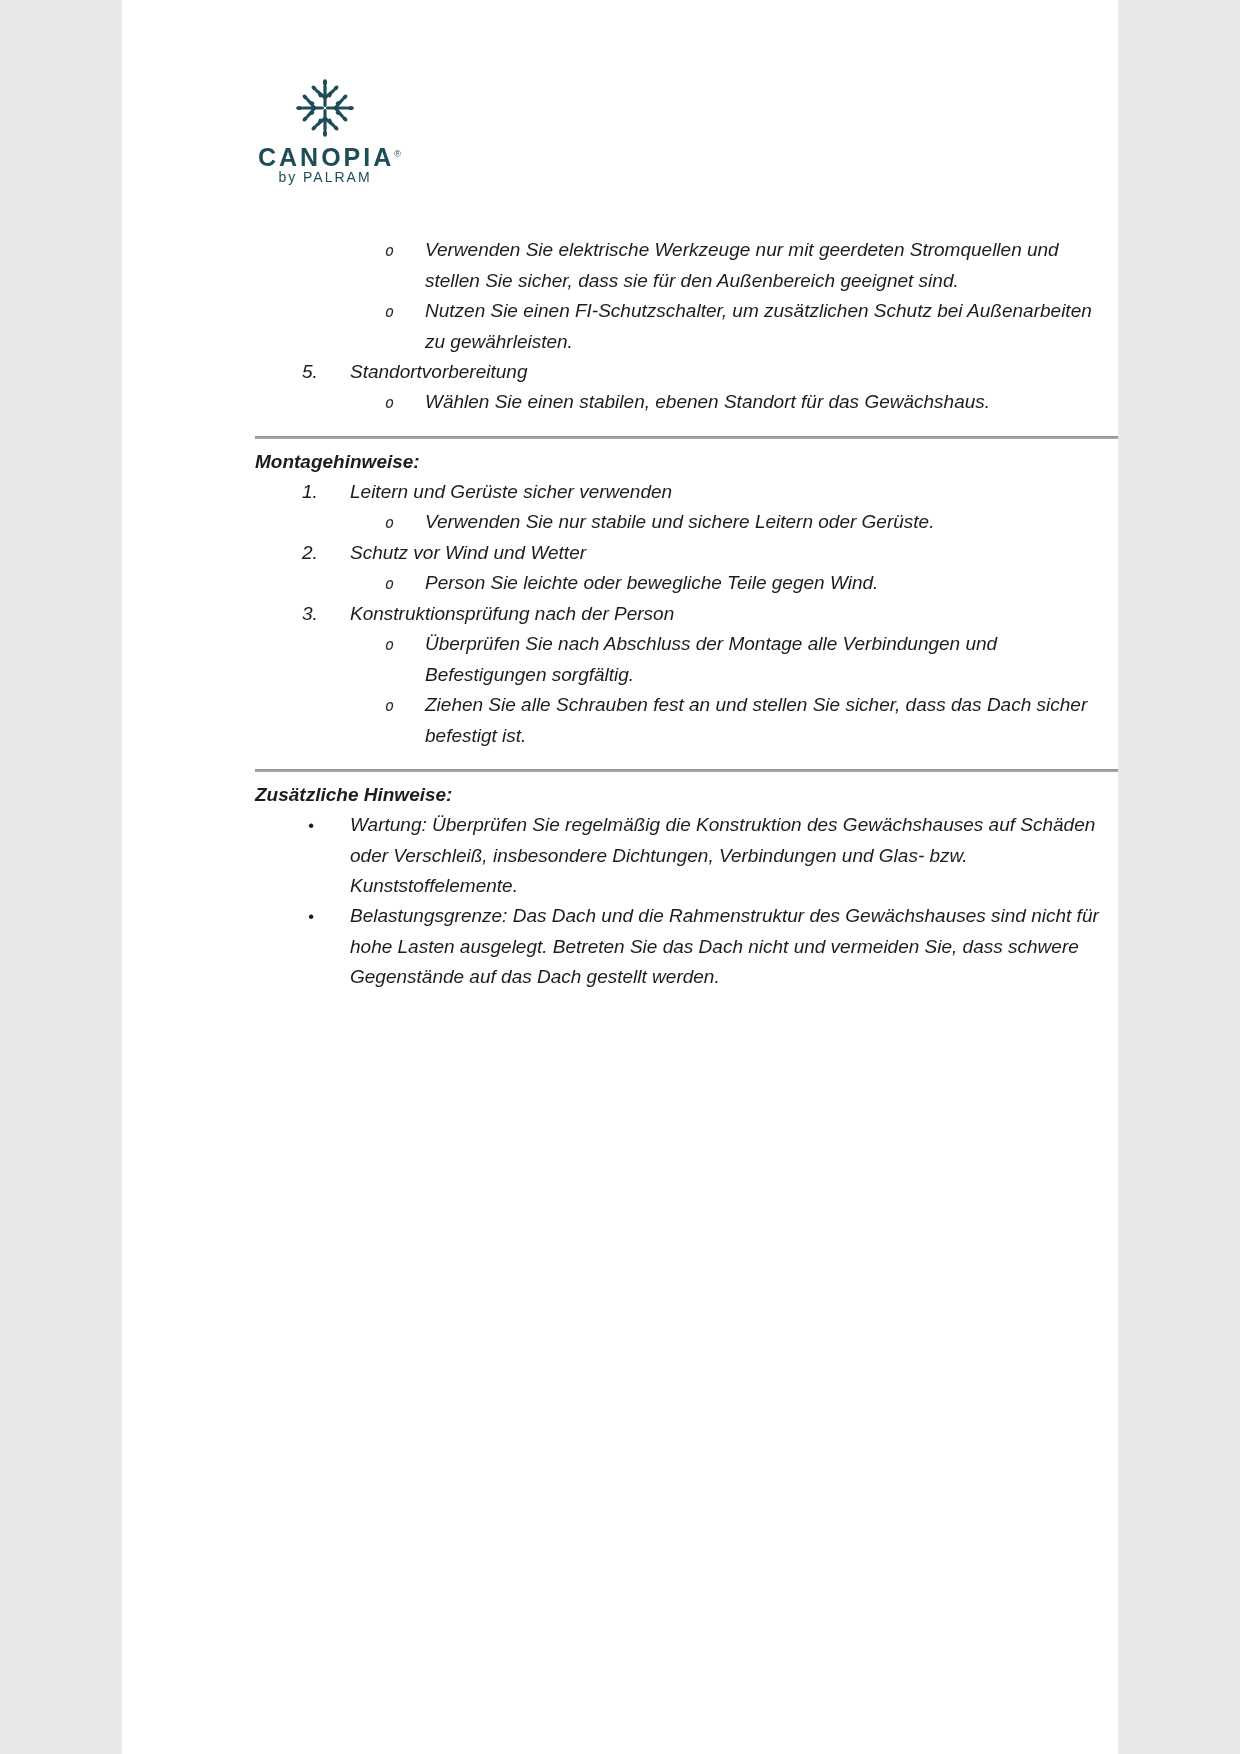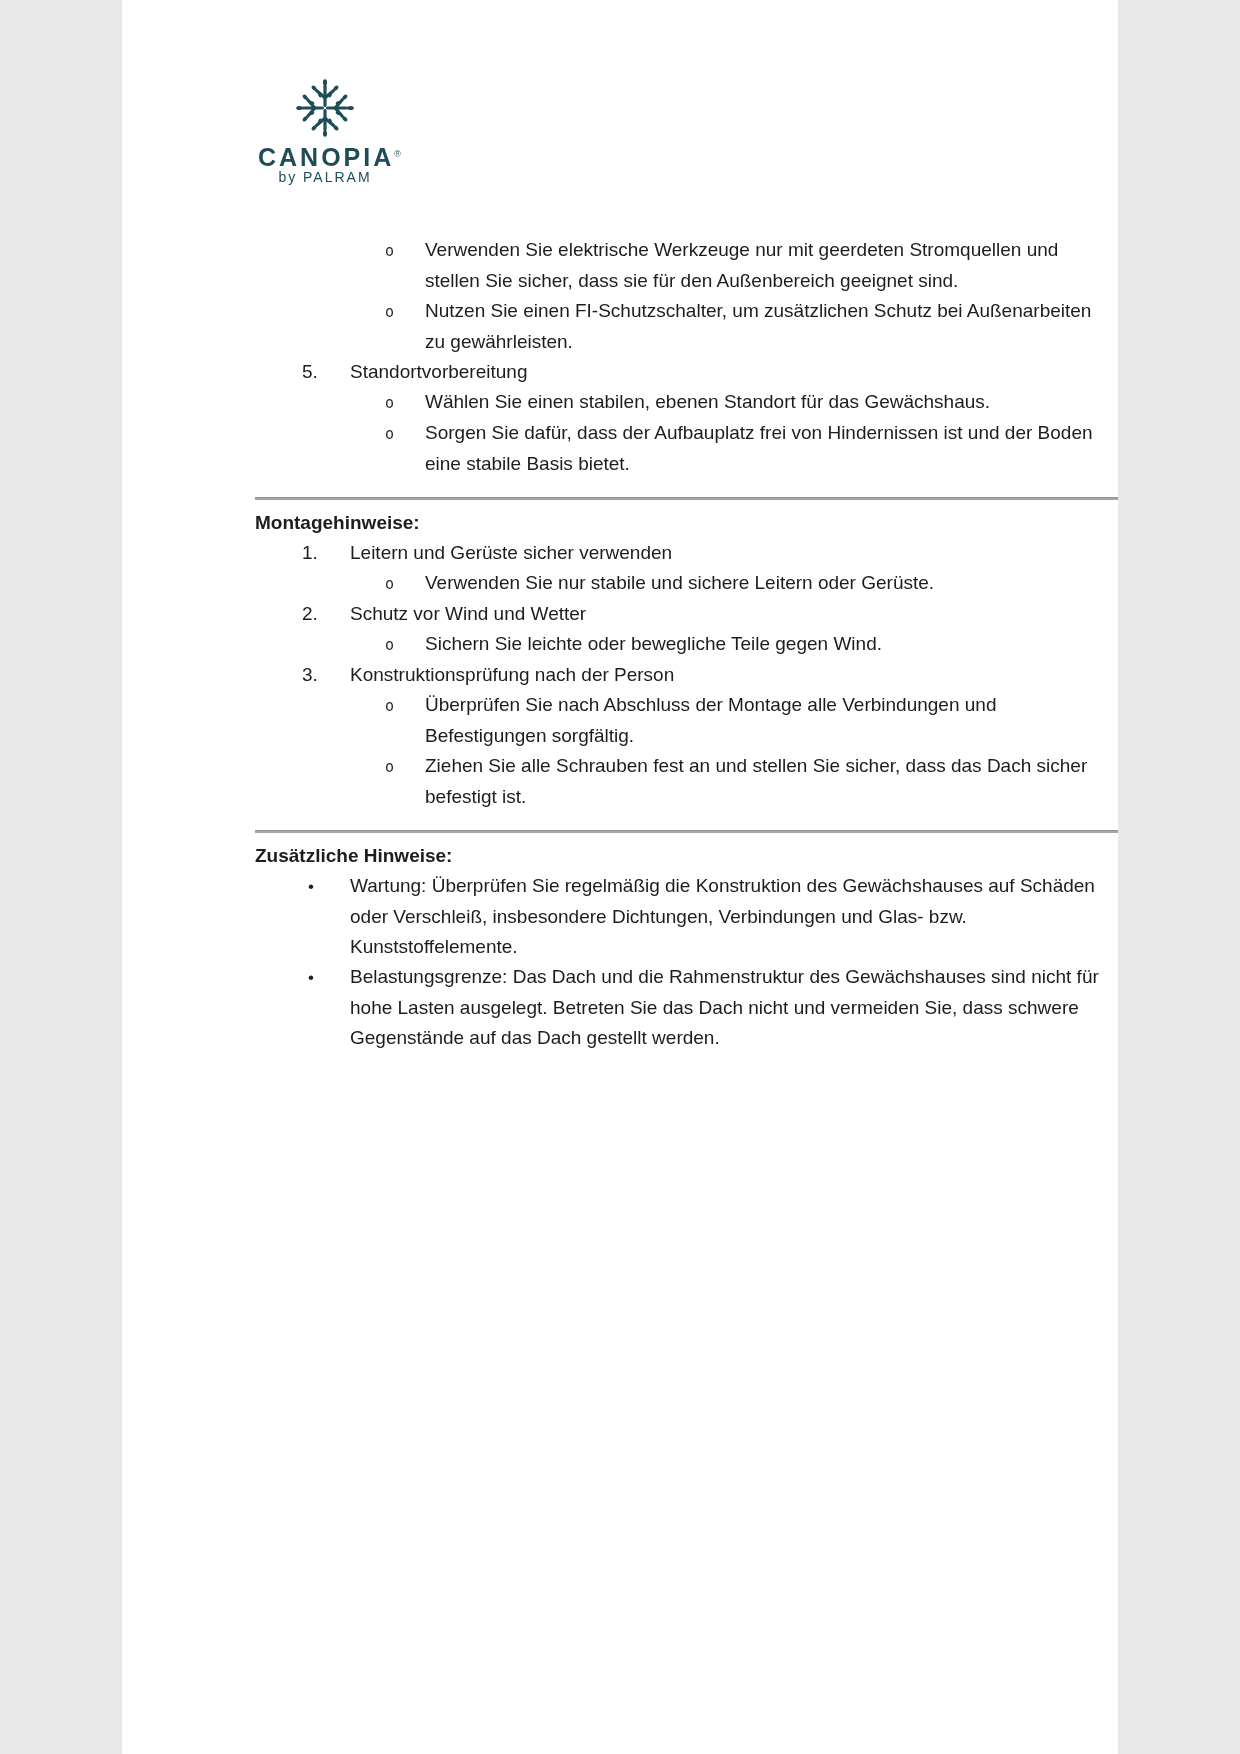--- a/index.html
+++ b/index.html
@@ -13,21 +13,21 @@
     color:#1d1d1d;
     overflow:hidden;
   }
   
   .logo{position:absolute;left:136px;top:76px;width:134px;text-align:center;color:#1e4d57;}
   .logo-icon{display:block;margin:0 auto 3px auto;}
   .logo-word{font-size:25px;font-weight:700;letter-spacing:3px;line-height:22px;white-space:nowrap;}
   .logo-reg{font-size:9px;vertical-align:super;letter-spacing:0;font-weight:400;}
   .logo-byline{font-size:14px;letter-spacing:2px;font-weight:500;margin-top:3px;line-height:12px;}
   
-  .content{position:absolute;left:133px;top:235px;width:959px;}
+  .content{position:absolute;left:133px;top:235px;width:959px;font-style:italic;}
   .heading{font-weight:700;}
   .divider{height:3px;background:#a6a6a6;border-top:1px solid #929292;box-sizing:border-box;margin:18px 0 8px 0;}
   
   .row-num{padding-left:95px;}
   .num-marker{display:inline-block;width:48px;margin-left:-48px;}
   
   .row-sub{padding-left:170px;max-width:860px;box-sizing:border-box;}
   .sub-marker{display:inline-block;width:40px;margin-left:-40px;font-family:"DejaVu Sans Mono",monospace;font-size:15px;color:#2a2a2a;}
   
   .row-main{padding-left:95px;max-width:862px;box-sizing:border-box;}
@@ -67,31 +67,30 @@
     <div class="logo-byline">by PALRAM</div>
   </div>
 
   <div class="content">
 
     <div class="row-sub"><span class="sub-marker">o</span><span>Verwenden Sie elektrische Werkzeuge nur mit geerdeten Stromquellen und stellen Sie sicher, dass sie für den Außenbereich geeignet sind.</span></div>
     <div class="row-sub"><span class="sub-marker">o</span><span>Nutzen Sie einen FI-Schutzschalter, um zusätzlichen Schutz bei Außenarbeiten zu gewährleisten.</span></div>
 
     <div class="row-num"><span class="num-marker">5.</span><span>Standortvorbereitung</span></div>
     <div class="row-sub"><span class="sub-marker">o</span><span>Wählen Sie einen stabilen, ebenen Standort für das Gewächshaus.</span></div>
-    <div class="row-sub"><span class="sub-marker">o</span><span>Sorgen Sie dafür, dass der Aufbauplatz frei von Hindernissen ist und der Boden eine stabile Basis bietet.</span></div>
 
     <div class="divider"></div>
 
     <div class="heading">Montagehinweise:</div>
 
     <div class="row-num"><span class="num-marker">1.</span><span>Leitern und Gerüste sicher verwenden</span></div>
     <div class="row-sub"><span class="sub-marker">o</span><span>Verwenden Sie nur stabile und sichere Leitern oder Gerüste.</span></div>
 
     <div class="row-num"><span class="num-marker">2.</span><span>Schutz vor Wind und Wetter</span></div>
-    <div class="row-sub"><span class="sub-marker">o</span><span>Sichern Sie leichte oder bewegliche Teile gegen Wind.</span></div>
+    <div class="row-sub"><span class="sub-marker">o</span><span>Person Sie leichte oder bewegliche Teile gegen Wind.</span></div>
 
     <div class="row-num"><span class="num-marker">3.</span><span>Konstruktionsprüfung nach der Person</span></div>
     <div class="row-sub"><span class="sub-marker">o</span><span>Überprüfen Sie nach Abschluss der Montage alle Verbindungen und Befestigungen sorgfältig.</span></div>
     <div class="row-sub"><span class="sub-marker">o</span><span>Ziehen Sie alle Schrauben fest an und stellen Sie sicher, dass das Dach sicher befestigt ist.</span></div>
 
     <div class="divider"></div>
 
     <div class="heading">Zusätzliche Hinweise:</div>
 
     <div class="row-main"><span class="main-marker">•</span><span>Wartung: Überprüfen Sie regelmäßig die Konstruktion des Gewächshauses auf Schäden oder Verschleiß, insbesondere Dichtungen, Verbindungen und Glas- bzw. Kunststoffelemente.</span></div>

